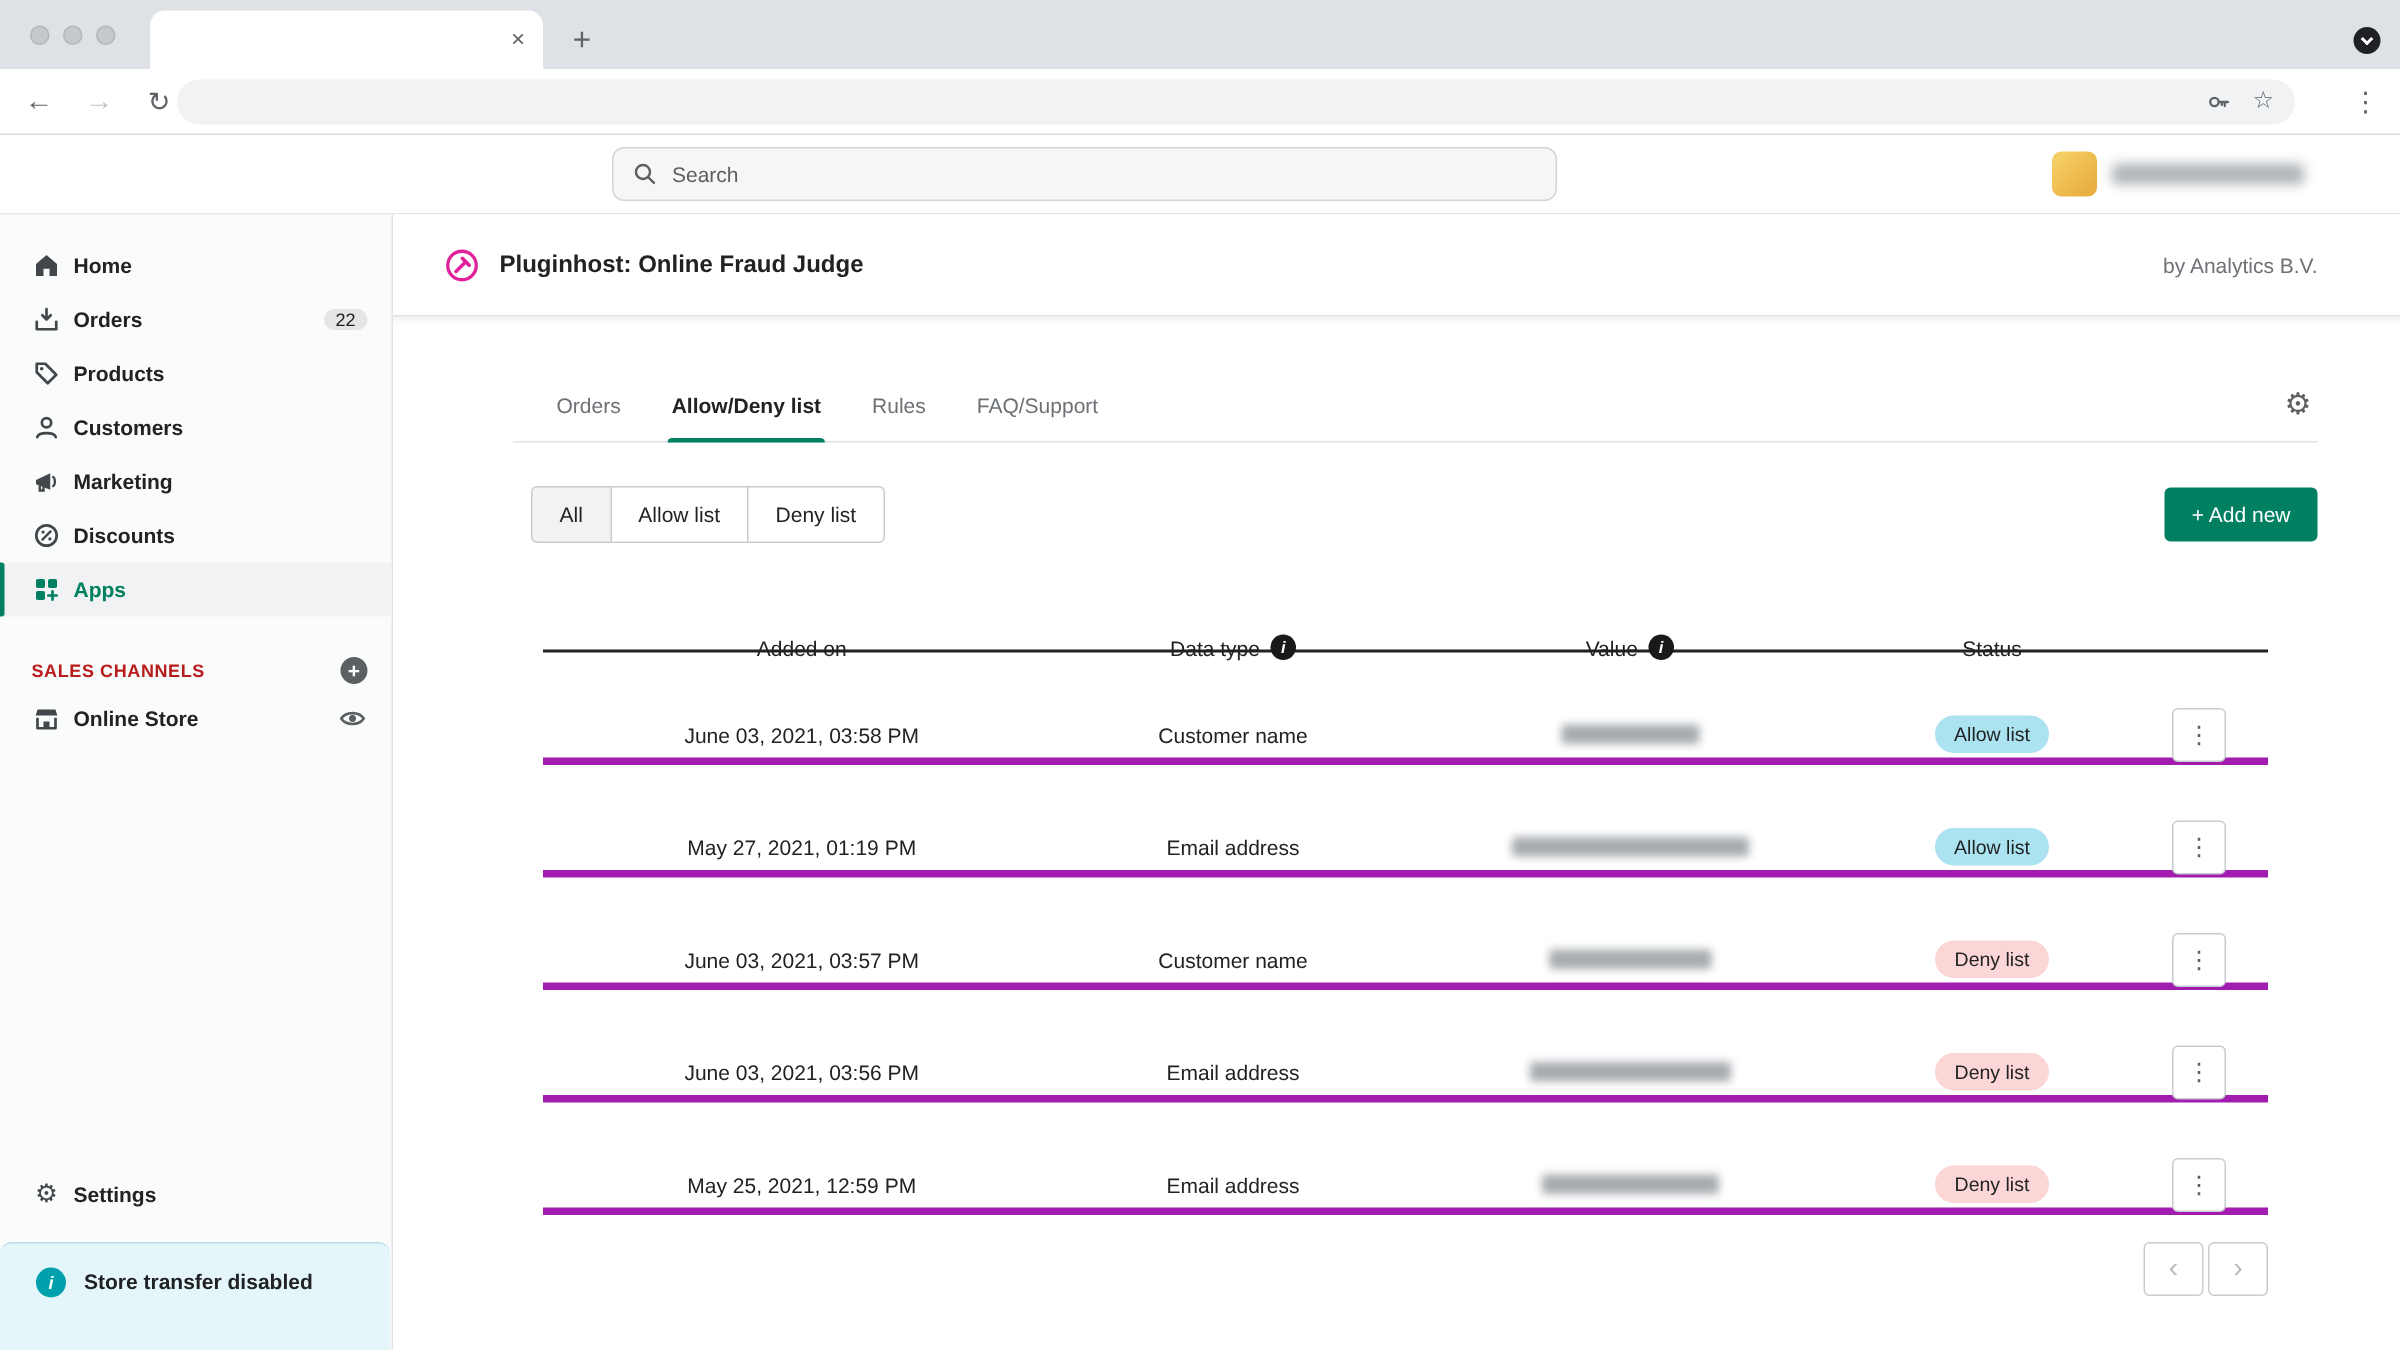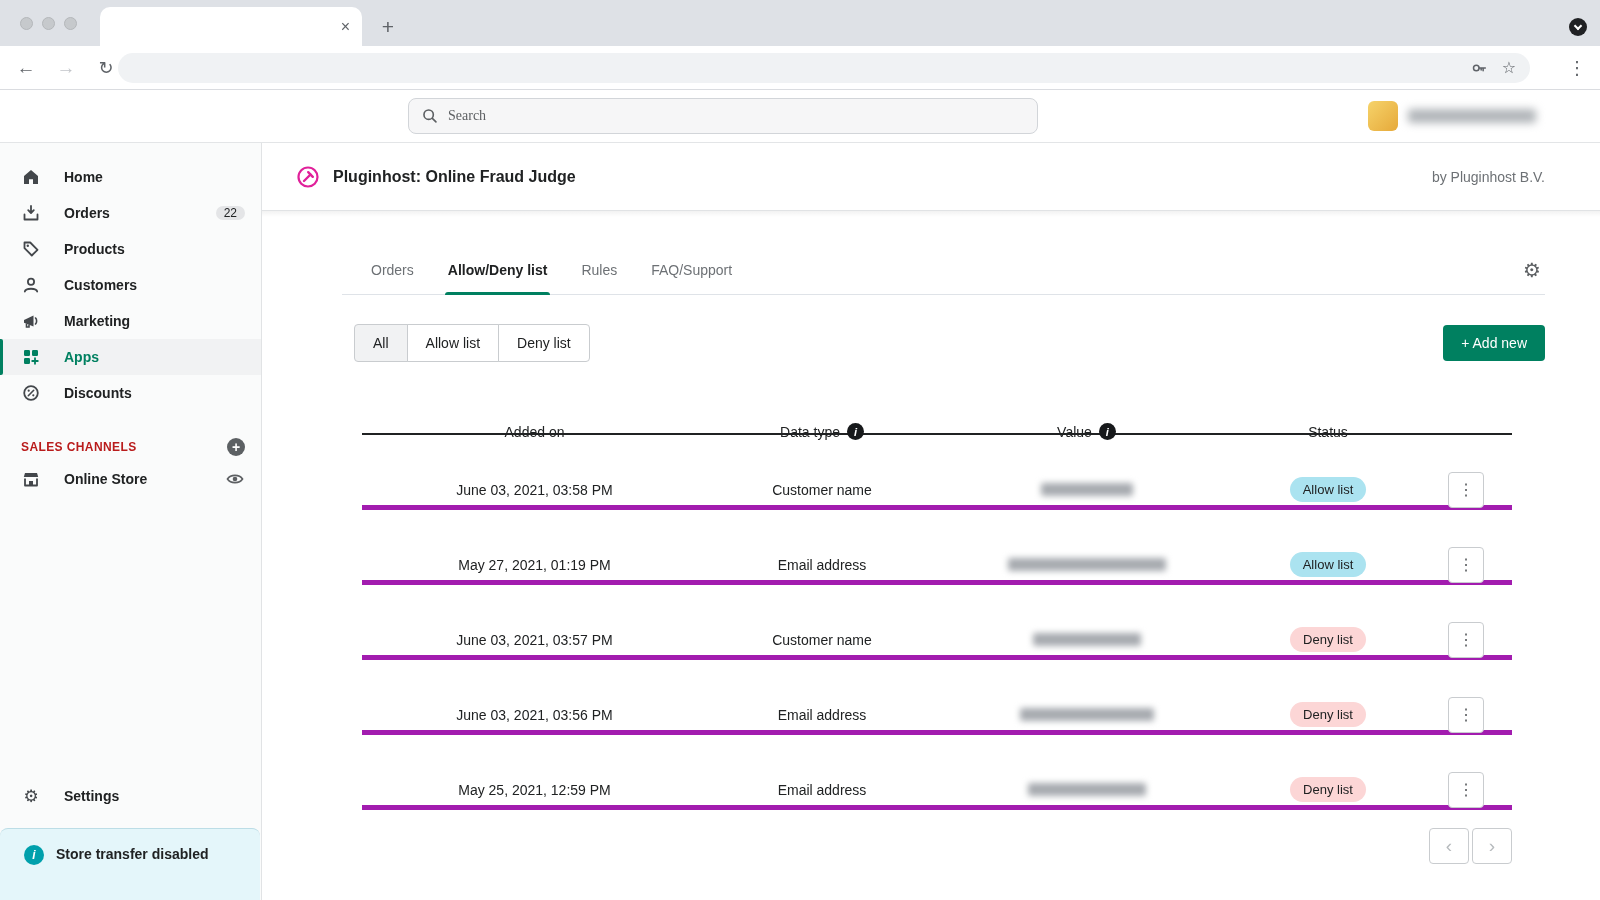--- a/index.html
+++ b/index.html
@@ -23,32 +23,32 @@
   .nav-btns .b.disabled { color:#c2c5c9; }
   .nav-btns .b.reload { font-size:18px; }
   .omnibox { position:absolute; left:118px; top:7px; width:1412px; height:30px; background:#f0f2f4; border-radius:15px; display:flex; align-items:center; }
   .omnibox input { flex:1; border:none; background:transparent; outline:none; height:100%; padding:0 16px; font-size:13px; font-family:inherit; }
   .omni-icons { display:flex; align-items:center; gap:14px; padding-right:14px; }
   .star-ic { font-size:16px; color:#5f6368; line-height:1; }
   .menu-btn { position:absolute; right:10px; top:0; height:44px; width:26px; display:flex; align-items:center; justify-content:center; font-size:18px; color:#5f6368; }
 
   
   .shop-topbar { position:absolute; left:0; top:90px; width:1600px; height:53px; background:#fff; border-bottom:1px solid #e3e5e7; }
-  .search-box { position:absolute; left:408px; top:8px; width:630px; height:36px; background:#f6f6f7; border:1px solid #d2d5d9; border-radius:8px; display:flex; align-items:center; padding:0 12px; gap:9px;font-family:Liberation Serif, serif; }
+  .search-box { position:absolute; left:408px; top:8px; width:630px; height:36px; background:#f6f6f7; border:1px solid #d2d5d9; border-radius:8px; display:flex; align-items:center; padding:0 12px; gap:9px; }
   .search-box input { border:none; background:transparent; outline:none; flex:1; font-size:14px; color:#202223; font-family:inherit; }
   .search-box input::placeholder { color:#5c5f62; opacity:1; }
   .account { position:absolute; right:64px; top:11px; display:flex; align-items:center; gap:10px; }
   .avatar { width:30px; height:30px; border-radius:6px; background:linear-gradient(135deg,#f6d36a,#e6a93a); }
   .blur { filter:blur(4px); background:#b1b5b9; border-radius:3px; display:inline-block; }
   .name-blur { width:128px; height:14px; }
 
   
   .sidebar { position:absolute; left:0; top:143px; width:262px; bottom:0; background:#fafbfb; border-right:1px solid #e1e3e5; }
   .nav { padding-top:16px; }
-  .nav-item { position:relative; height:36px; display:flex; align-items:center; padding-left:21px; gap:23px; font-weight:600; font-size:14px; color:#202223; cursor:default; }
+  .nav-item { position:relative; height:36px; display:flex; align-items:center; padding-left:21px; gap:8px; font-weight:600; font-size:14px; color:#202223; cursor:default; }
   .nav-item .ic { width:20px; height:20px; color:#43474b; flex:0 0 auto; }
   .nav-item.active { background:#f1f2f3; color:#008060; }
   .nav-item.active .ic { color:#008060; }
   .nav-item.active::before { content:""; position:absolute; left:0; top:0; bottom:0; width:3px; background:#008060; border-radius:0 2px 2px 0; }
   .count-badge { margin-left:auto; margin-right:16px; background:#e4e5e7; border-radius:10px; padding:0 8px; font-size:12px; font-weight:400; color:#202223; }
   .section-head { margin-top:22px; height:28px; display:flex; align-items:center; justify-content:space-between; padding:0 16px 0 21px; }
   .section-head span.t { font-size:12px; font-weight:700; letter-spacing:.4px; color:#b91c1c; }
   .plus-circle { width:18px; height:18px; border-radius:50%; background:#5c6063; color:#fff; display:flex; align-items:center; justify-content:center; font-size:14px; line-height:1; font-weight:600; }
   .right-ic { margin-left:auto; margin-right:16px; color:#5c5f62; }
   .settings-item { position:absolute; left:0; right:1px; bottom:86px; }
@@ -182,37 +182,37 @@
       <span>Customers</span>
     </div>
     <div class="nav-item">
       <svg class="ic" viewBox="0 0 20 20">
           <path d="M3 9 L12.5 4.5 V15.5 L3 11.8 Z" fill="currentColor"></path>
           <path d="M14.5 7 C16 8 16 12 14.5 13" fill="none" stroke="currentColor" stroke-width="1.6" stroke-linecap="round"></path>
           <path d="M5.5 12.5 V16 H8 V13.5" fill="none" stroke="currentColor" stroke-width="1.6"></path>
         </svg>
       <span>Marketing</span>
     </div>
+    <div class="nav-item">
+      <svg class="ic" viewBox="0 0 20 20">
+          <circle cx="10" cy="10" r="6.8" fill="none" stroke="currentColor" stroke-width="1.8"></circle>
+          <path d="M7.3 12.7 L12.7 7.3" stroke="currentColor" stroke-width="1.6" stroke-linecap="round"></path>
+          <circle cx="7.7" cy="7.7" r="1.1" fill="currentColor"></circle>
+          <circle cx="12.3" cy="12.3" r="1.1" fill="currentColor"></circle>
+        </svg>
+      <span>Discounts</span>
+    </div>
     <div class="nav-item active">
       <svg class="ic" viewBox="0 0 20 20">
           <rect x="3" y="3" width="6" height="6" rx="1.2" fill="currentColor"></rect>
           <rect x="11" y="3" width="6" height="6" rx="1.2" fill="currentColor"></rect>
           <rect x="3" y="11" width="6" height="6" rx="1.2" fill="currentColor"></rect>
           <path d="M14 11.2 V16.8 M11.2 14 H16.8" stroke="currentColor" stroke-width="1.8" stroke-linecap="round"></path>
         </svg>
       <span>Apps</span>
-    </div>
-    <div class="nav-item">
-      <svg class="ic" viewBox="0 0 20 20">
-          <circle cx="10" cy="10" r="6.8" fill="none" stroke="currentColor" stroke-width="1.8"></circle>
-          <path d="M7.3 12.7 L12.7 7.3" stroke="currentColor" stroke-width="1.6" stroke-linecap="round"></path>
-          <circle cx="7.7" cy="7.7" r="1.1" fill="currentColor"></circle>
-          <circle cx="12.3" cy="12.3" r="1.1" fill="currentColor"></circle>
-        </svg>
-      <span>Discounts</span>
     </div>
 
     <div class="section-head">
       <span class="t">SALES CHANNELS</span>
       <span class="plus-circle">+</span>
     </div>
     <div class="nav-item">
       <svg class="ic" viewBox="0 0 20 20">
           <path d="M4 4 H16 L17.2 8 H2.8 Z" fill="currentColor"></path>
           <path d="M4 9.5 V16.5 H16 V9.5" fill="none" stroke="currentColor" stroke-width="1.8" stroke-linejoin="round"></path>
@@ -238,21 +238,21 @@
 </div>
 
 <div class="main">
   <div class="app-header">
     <svg width="24" height="24" viewBox="0 0 24 24">
       <circle cx="12" cy="12" r="9.5" fill="none" stroke="#e0219a" stroke-width="2.2"></circle>
       <path d="M8 16 L14.5 9.5" stroke="#e0219a" stroke-width="2.4" stroke-linecap="round"></path>
       <path d="M12.2 7.2 L16.8 11.8" stroke="#e0219a" stroke-width="2.4" stroke-linecap="round"></path>
     </svg>
     <span class="app-title">Pluginhost: Online Fraud Judge</span>
-    <span class="byline">by Pluginhost B.V.</span>
+    <span class="byline">by Analytics B.V.</span>
   </div>
   <div class="card-shadow"></div>
 
   <div class="content">
     <div class="tabs-row">
       <div class="tab">Orders</div>
       <div class="tab active">Allow/Deny list</div>
       <div class="tab">Rules</div>
       <div class="tab">FAQ/Support</div>
       <span class="tabs-gear">⚙</span>

